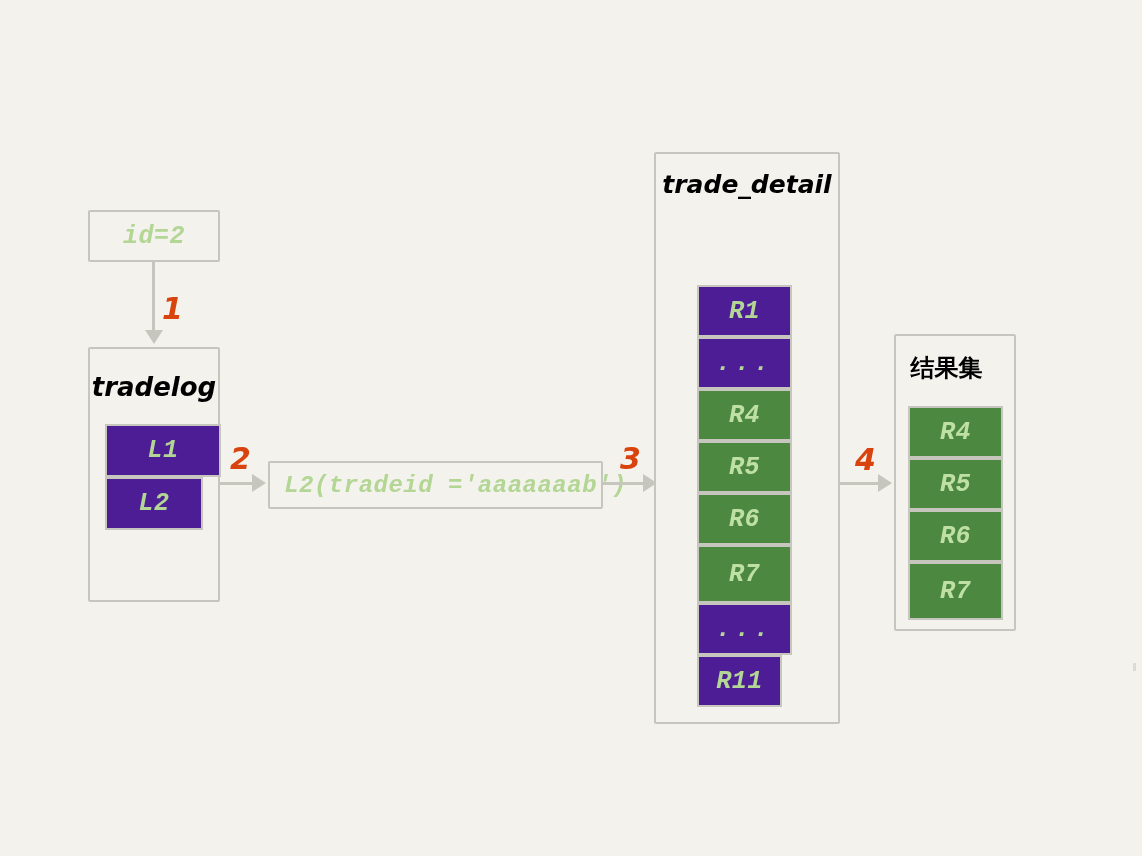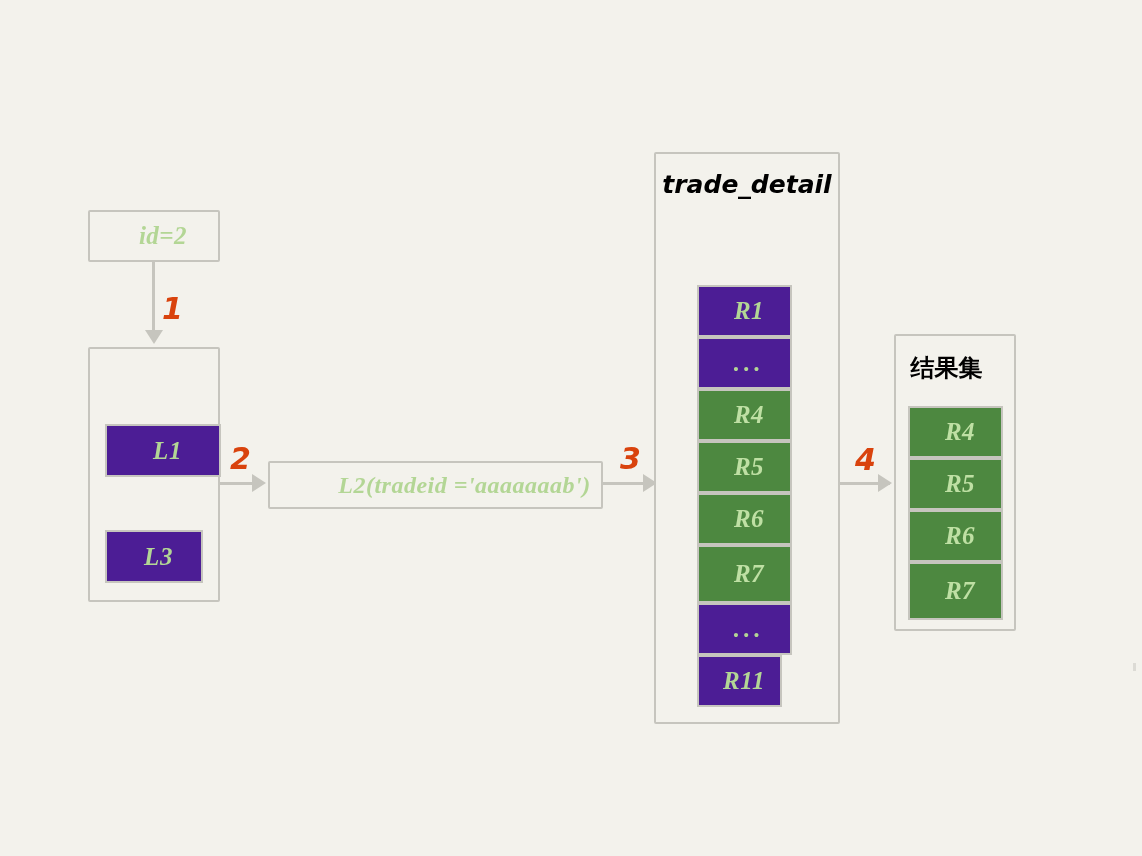--- a/index.html
+++ b/index.html
@@ -35,27 +35,26 @@
     align-items: center;
     justify-content: center;
   }
   .cell.hl {
     background: #4d8840;
     border-color: #c6c5be;
   }
 
   .label {
     color: #b3d695;
-    font-family: Liberation Serif, serif;
+    font-family: Liberation Mono, monospace;
     font-weight: bold;
     font-style: italic;
     letter-spacing: 0.5px;
     white-space: nowrap;
     user-select: none;
-    padding-left: 9px;
   }
   .cell .label { font-size: 25px; }
   .cell.hl .label { color: #bfe0a4; }
 
   .title {
     position: absolute;
     color: #000000;
     font-family: "DejaVu Sans", sans-serif;
     font-weight: bold;
     font-style: italic;
@@ -115,26 +114,27 @@
     <div class="label" style="position:absolute; left:0; top:0; width:100%; height:100%;
                 display:flex; align-items:center; justify-content:center; font-size:25px;">id=2</div>
   </div>
 
   <div class="arrow-line" style="left:152px; top:262px; width:3px; height:70px;"></div>
   <div class="arrow-head down" style="left:145px; top:330px;"></div>
   <div class="step-num" style="left:162px; top:291px;">1</div>
 
   <div class="box" style="left:88px; top:347px; width:132px; height:255px;">
   </div>
+  <div class="title" style="left:88px; top:372px; width:132px; font-size:26px;">tradelog</div>
 
   <div class="cell" style="left:105px; top:424px; width:116px; height:53px;">
     <span class="label">L1</span>
   </div>
-  <div class="cell" style="left:105px; top:530px; width:98px; height:53px;">
-    <span class="label">L3</span>
+  <div class="cell" style="left:105px; top:477px; width:98px; height:53px;">
+    <span class="label">L2</span>
   </div>
 
   <div class="arrow-line" style="left:220px; top:482px; width:42px; height:3px;"></div>
   <div class="arrow-head right" style="left:252px; top:474px;"></div>
   <div class="step-num" style="left:230px; top:441px;">2</div>
 
   <div class="box" style="left:268px; top:461px; width:335px; height:48px;">
     <div class="label" style="position:absolute; left:0; top:0; width:100%; height:100%;
                 display:flex; align-items:center; justify-content:center; font-size:24px;margin-left:20px;">L2(tradeid ='aaaaaaab')</div>
   </div>

